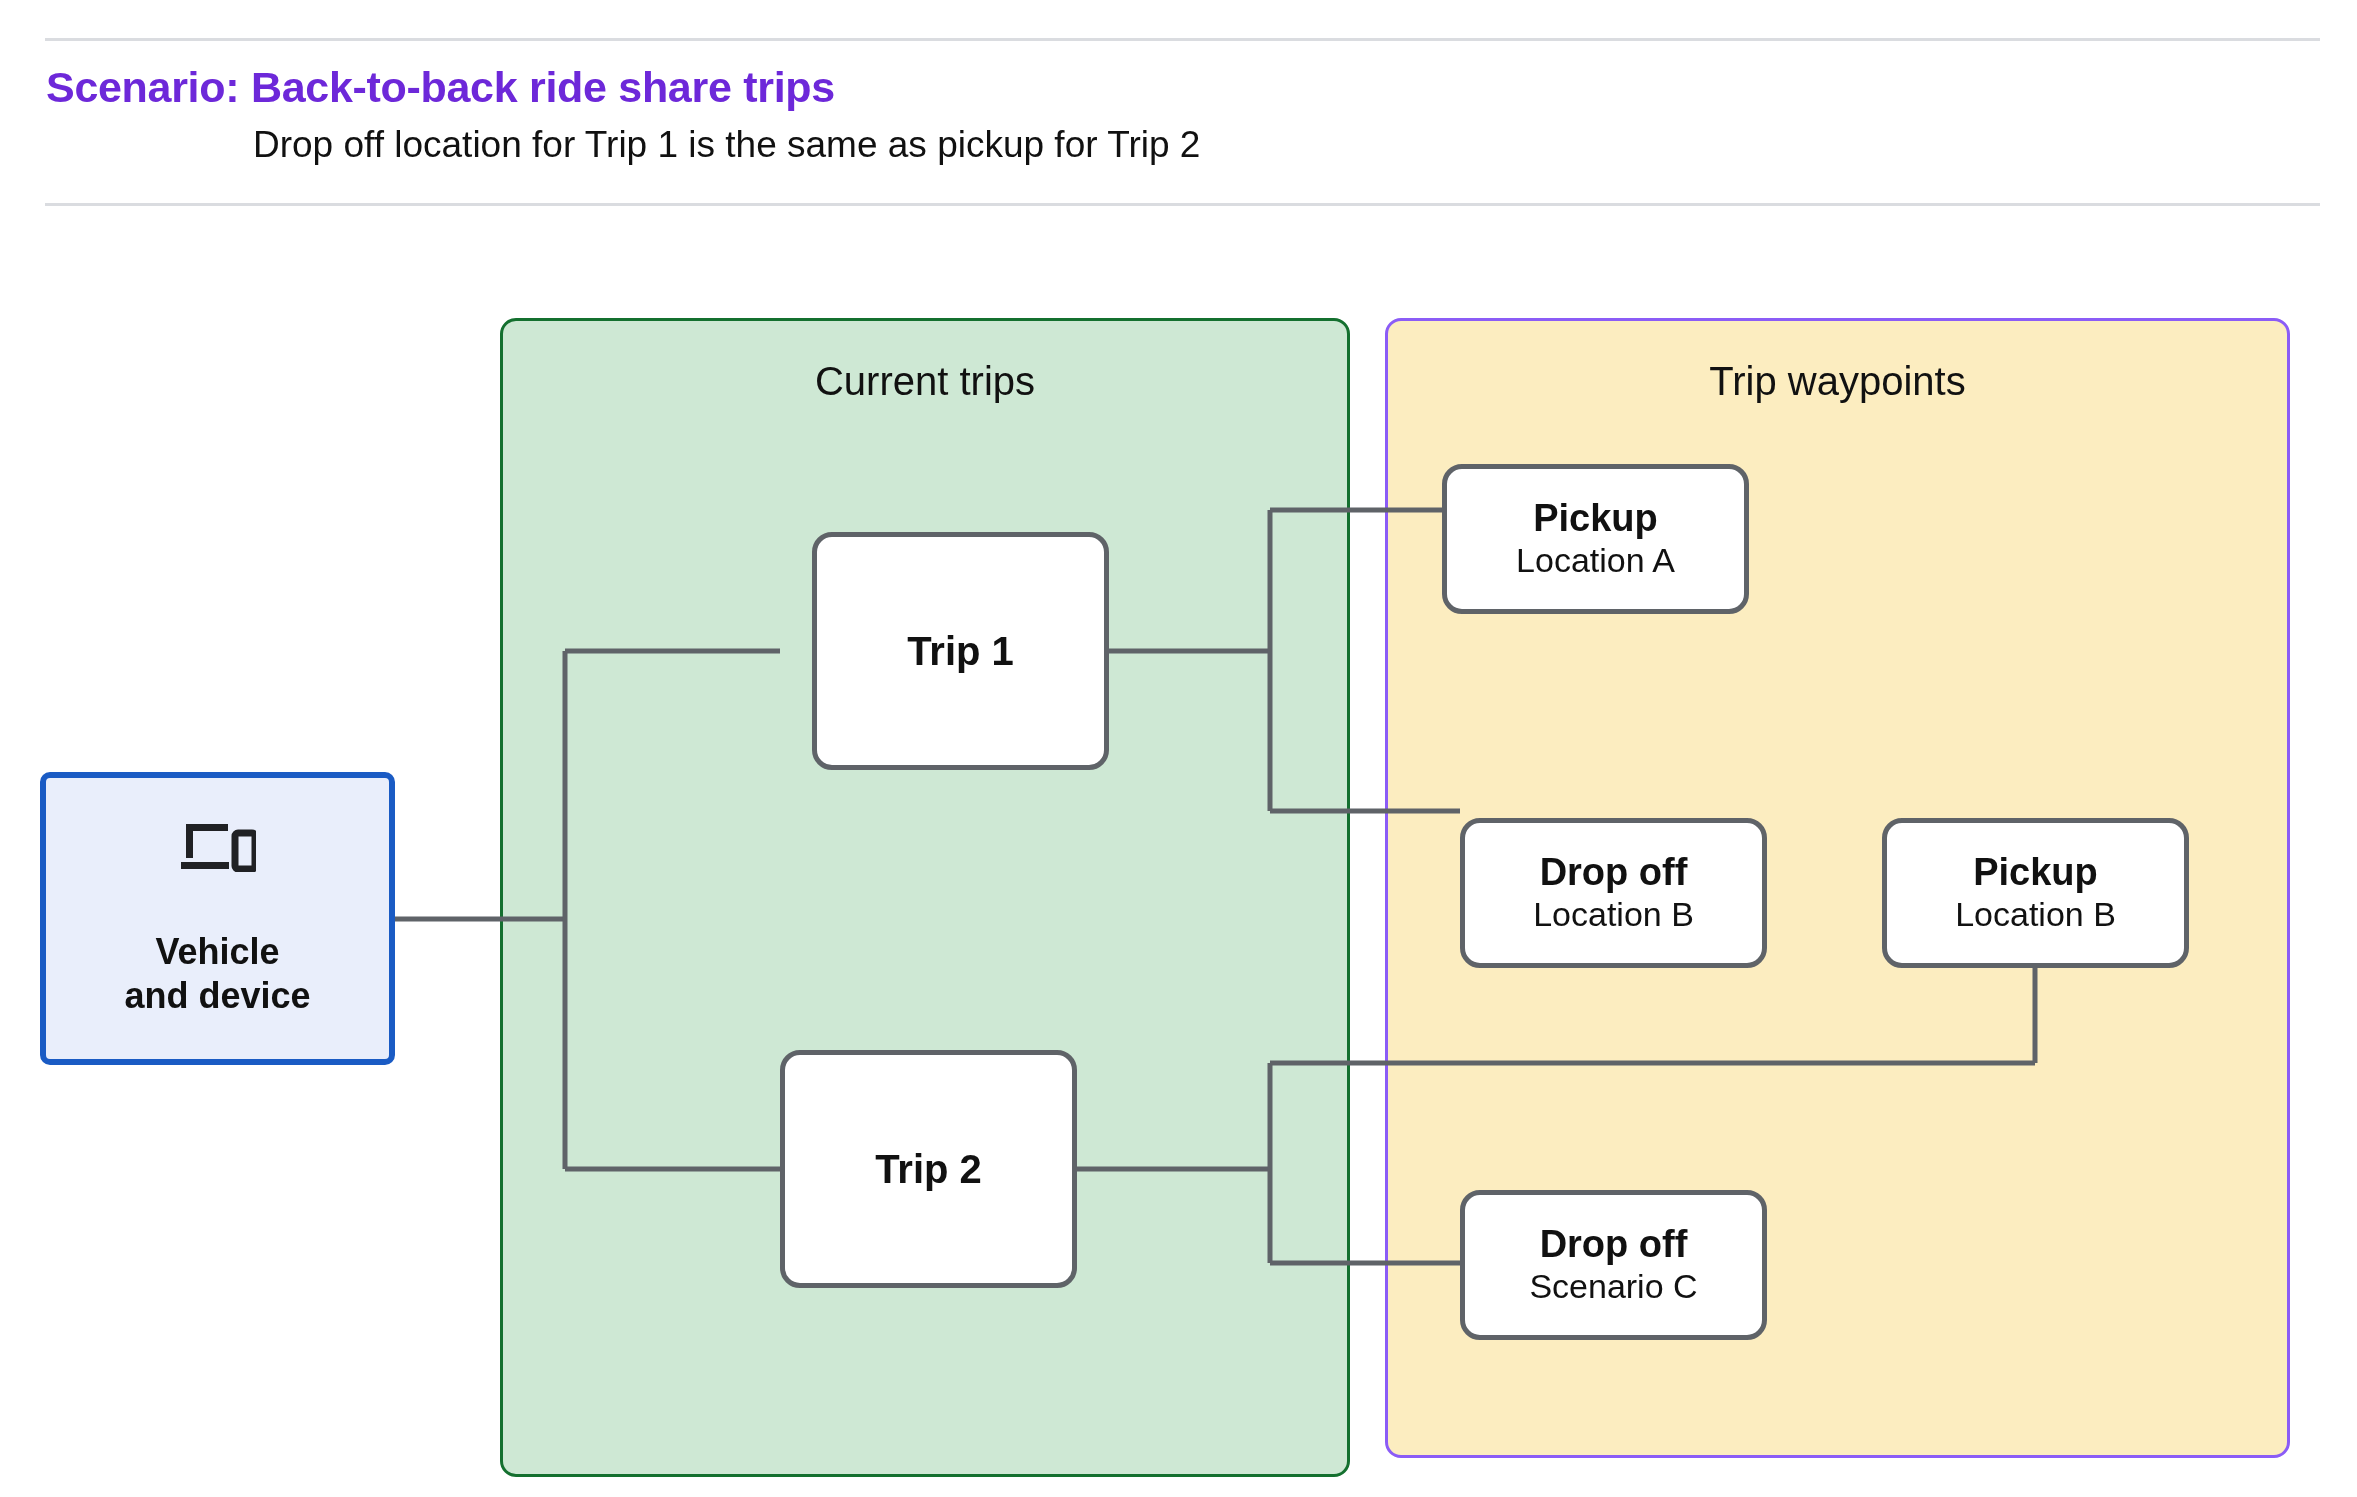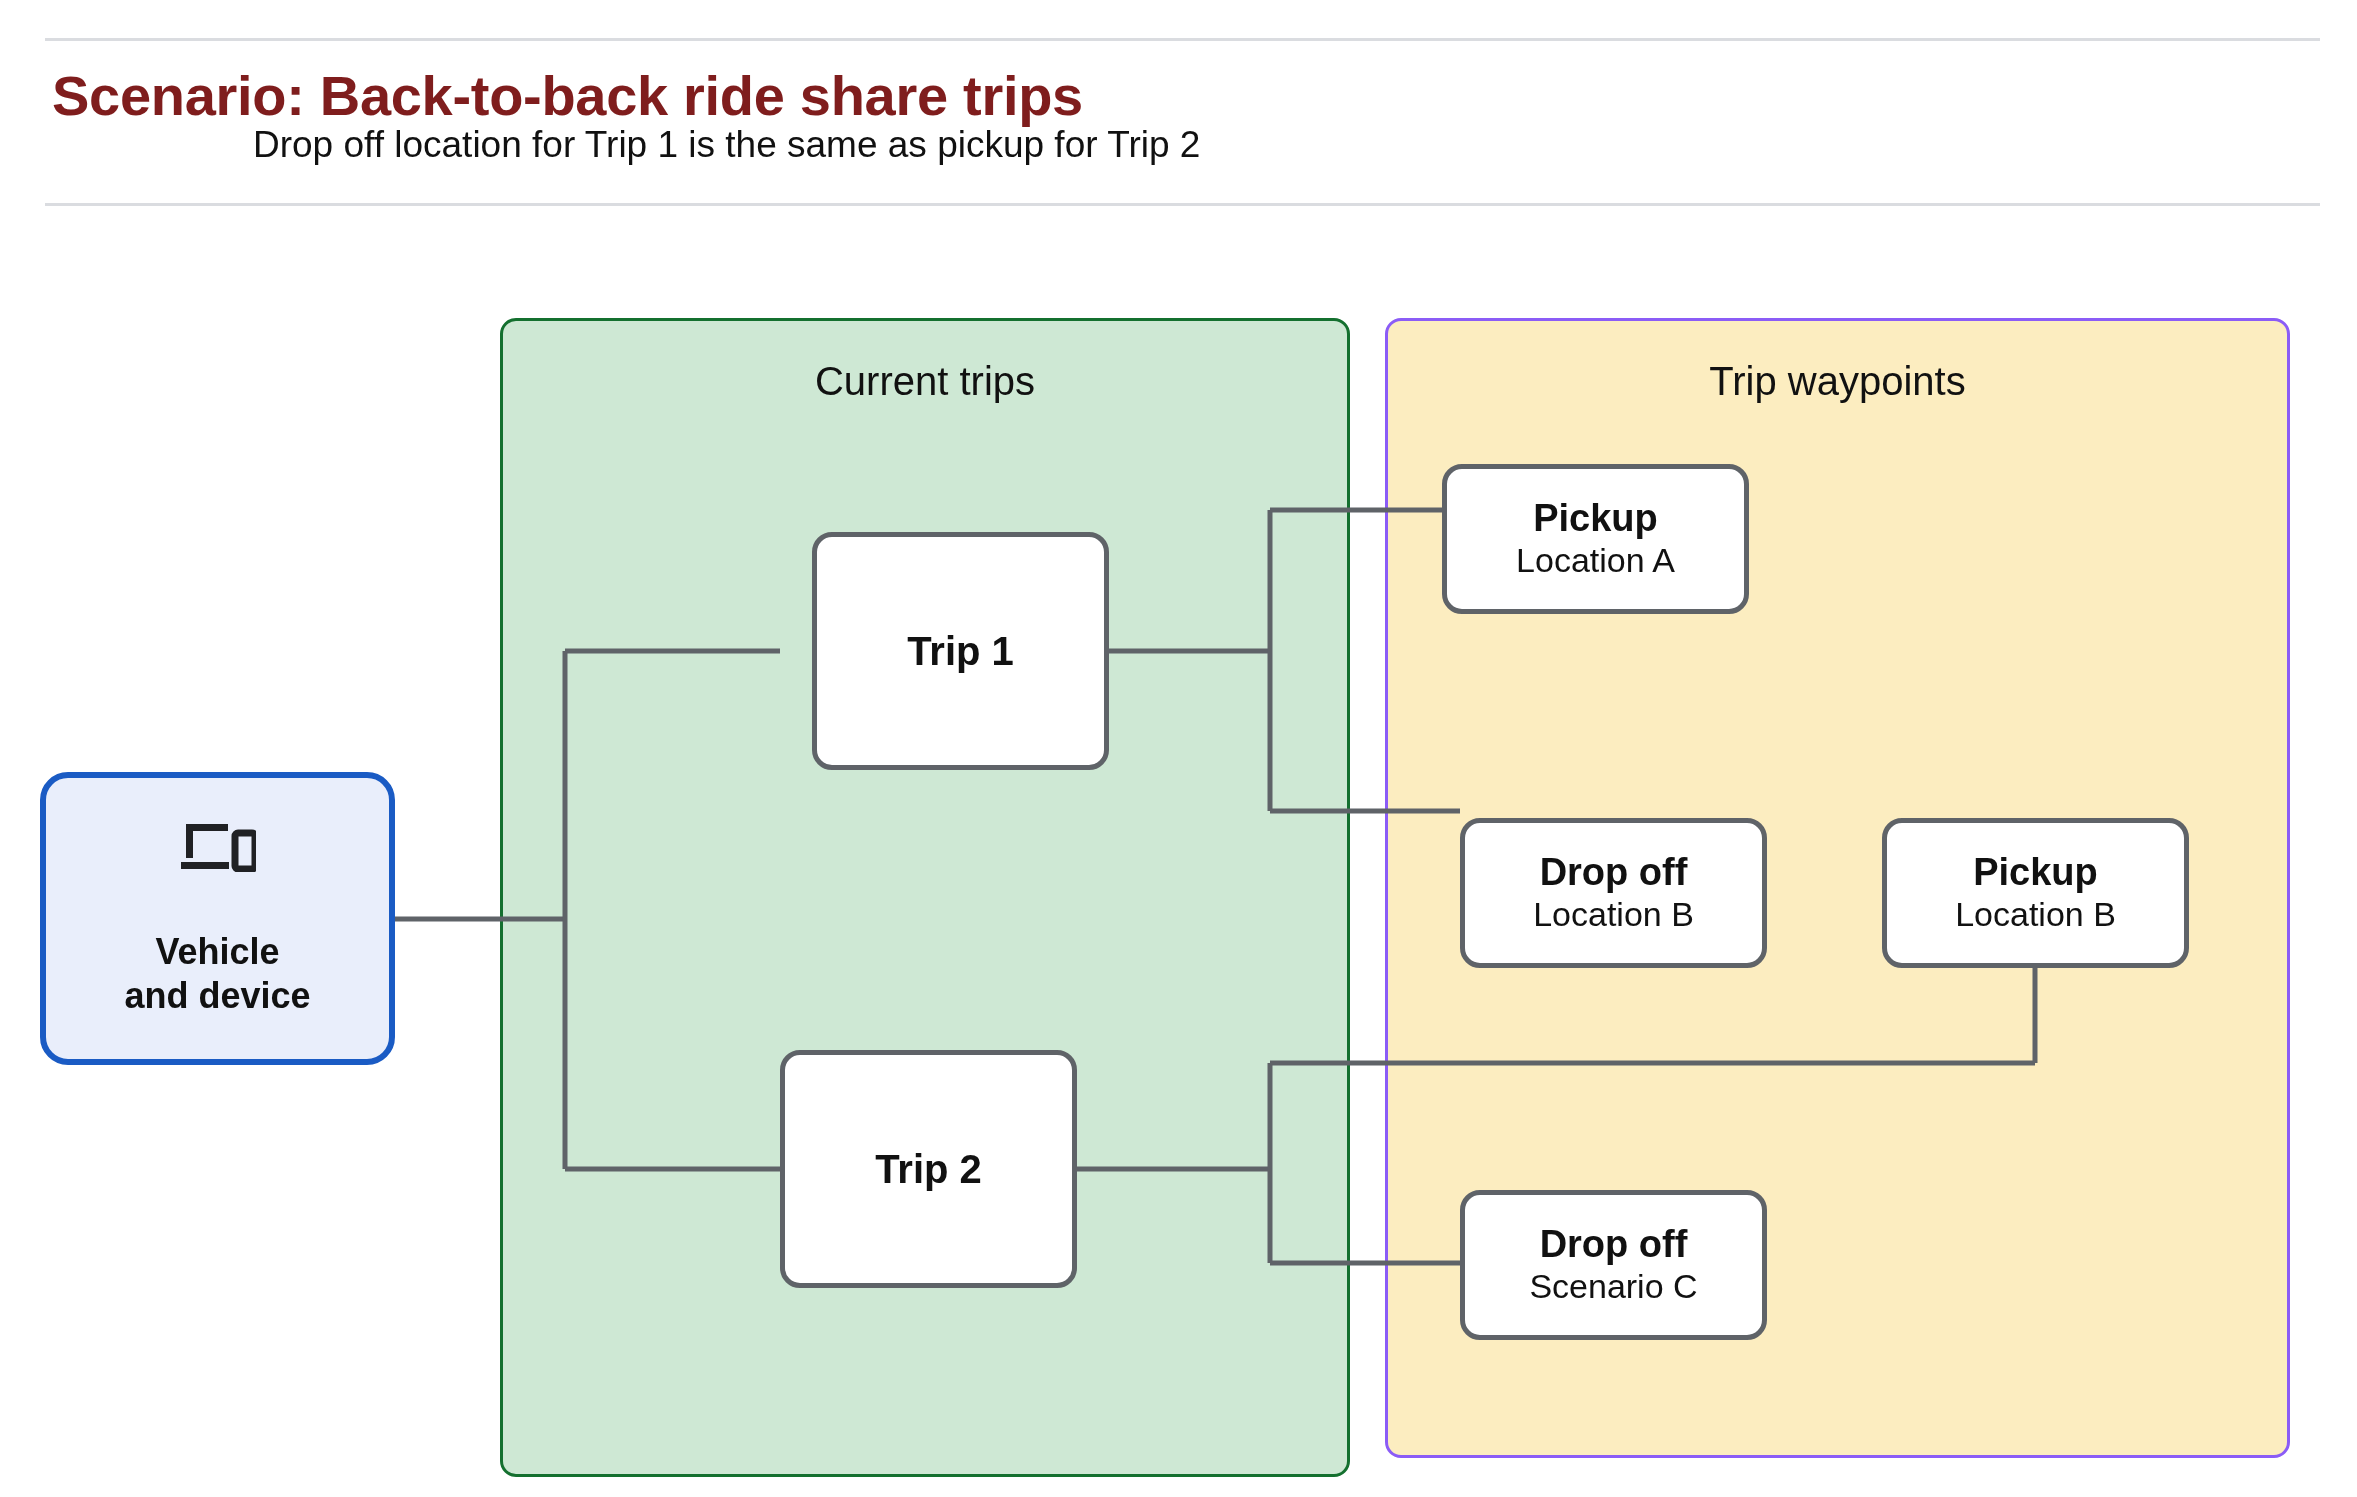--- a/index.html
+++ b/index.html
@@ -25,26 +25,26 @@
     left: 45px;
     width: 2275px;
     height: 3px;
     background: #dadce0;
   }
   #rule-top { top: 38px; }
   #rule-bottom { top: 203px; }
 
   #scenario-title {
     position: absolute;
-    left: 52px;
+    left: 46px;
     top: 63px;
-    font-size: 56px;
+    font-size: 43px;
     font-weight: 700;
     letter-spacing: -0.3px;
-    color: #7f1d1d;
+    color: #6d28d9;
     white-space: nowrap;
   }
   #scenario-subtitle {
     position: absolute;
     left: 253px;
     top: 124px;
     font-size: 37px;
     font-weight: 400;
     color: #111111;
     white-space: nowrap;
@@ -126,21 +126,21 @@
   
   #node-vehicle {
     position: absolute;
     left: 40px;
     top: 772px;
     width: 355px;
     height: 293px;
     box-sizing: border-box;
     background: #e9eefb;
     border: 6px solid #1a5bc4;
-    border-radius: 28px;
+    border-radius: 10px;
     display: flex;
     flex-direction: column;
     align-items: center;
     justify-content: center;
     z-index: 5;
   }
   #vehicle-icon {
     width: 76px;
     height: 52px;
     margin-bottom: 58px;

